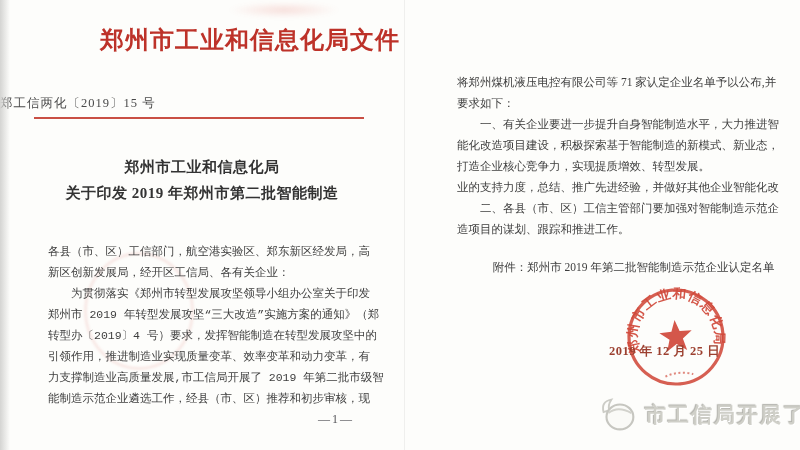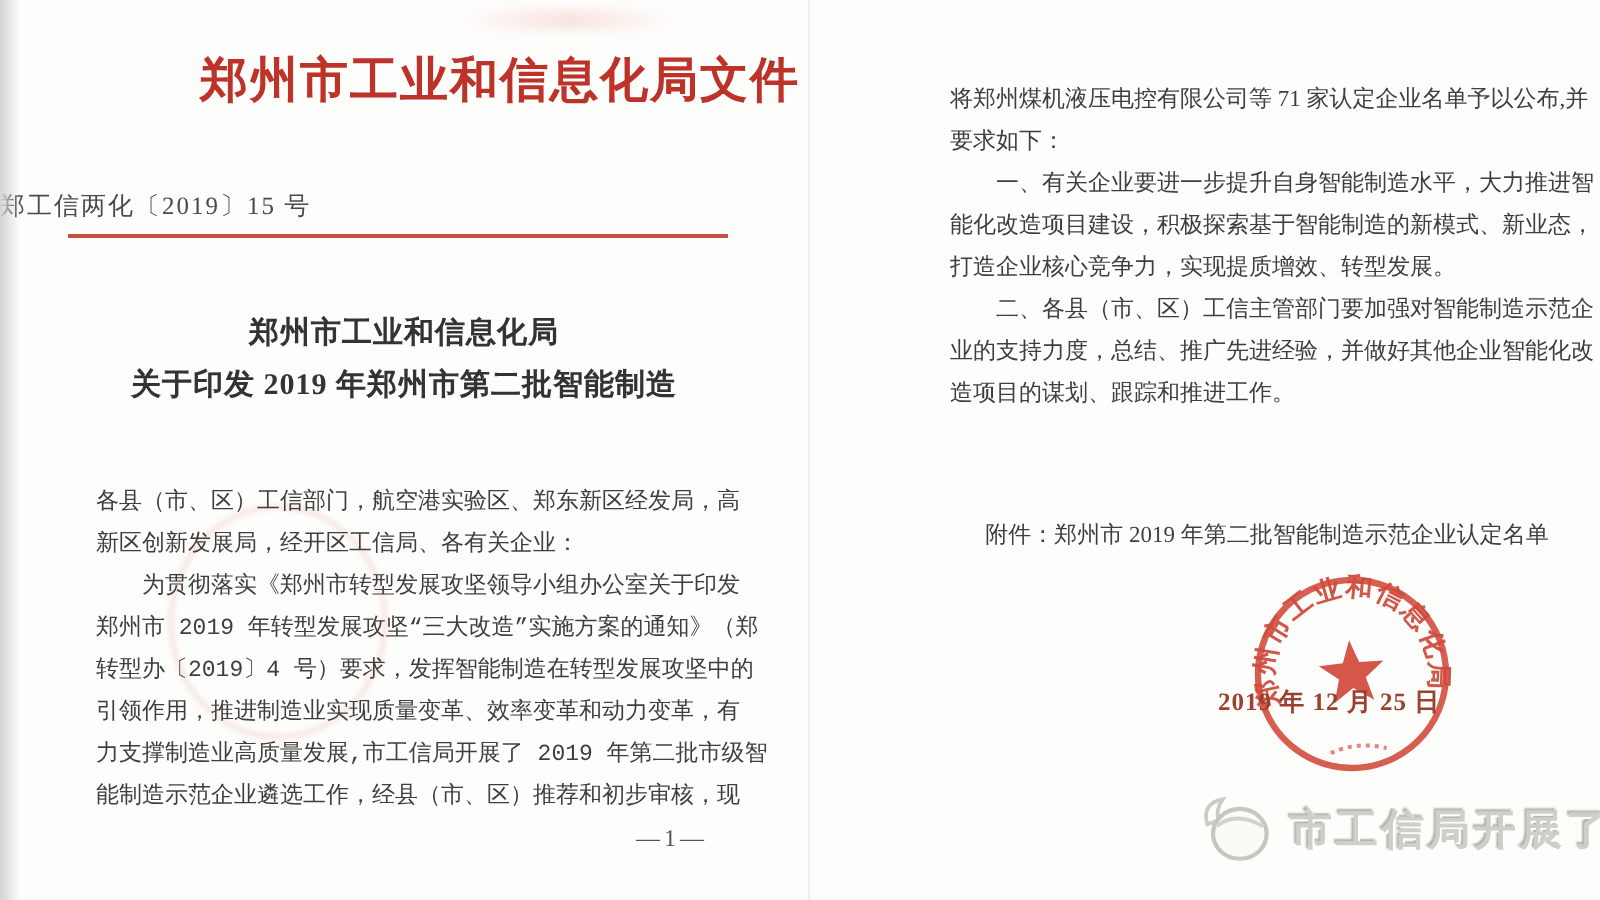--- a/index.html
+++ b/index.html
@@ -31,21 +31,21 @@
   .doc-title{
     position:absolute;top:154px;left:0;width:100%;
     text-align:center;font-size:15px;font-weight:bold;color:#333333;
     line-height:26px;letter-spacing:0.5px;
   }
   .body-block{
     position:absolute;font-size:11.5px;color:#3e3e3e;line-height:21px;
     white-space:nowrap;
   }
   .left-body{top:241px;left:48px;width:322px;font-family:Liberation Mono, monospace;}
-  .right-body{top:40px;left:52px;width:318px;margin-left:18px;}
+  .right-body{top:72px;left:52px;width:318px;}
   .body-line{white-space:nowrap;}
   .indent{text-indent:2em;}
   .attachment{
     position:absolute;top:260px;left:52px;width:330px;
     font-size:11.5px;color:#3e3e3e;text-indent:2em;white-space:nowrap;text-align:center;
   }
   .page-number{
     position:absolute;top:412px;right:50px;
     font-size:12px;color:#55555a;letter-spacing:2px;
   }
@@ -101,22 +101,22 @@
   <div class="page-number">—1—</div>
 </div>
 
 <div class="page right">
   <div class="body-block right-body">
       <div class="body-line">将郑州煤机液压电控有限公司等 71 家认定企业名单予以公布,并</div>
       <div class="body-line">要求如下：</div>
       <div class="body-line indent">一、有关企业要进一步提升自身智能制造水平，大力推进智</div>
       <div class="body-line">能化改造项目建设，积极探索基于智能制造的新模式、新业态，</div>
       <div class="body-line">打造企业核心竞争力，实现提质增效、转型发展。</div>
+      <div class="body-line">业的支持力度，总结、推广先进经验，并做好其他企业智能化改</div>
       <div class="body-line indent">二、各县（市、区）工信主管部门要加强对智能制造示范企</div>
-      <div class="body-line">业的支持力度，总结、推广先进经验，并做好其他企业智能化改</div>
       <div class="body-line">造项目的谋划、跟踪和推进工作。</div>
     </div>
   <div class="attachment">附件：郑州市 2019 年第二批智能制造示范企业认定名单</div>
 
   <svg class="seal" viewBox="0 0 150 150">
     <circle cx="75" cy="75" r="47" fill="none" stroke="#cd3a2a" stroke-width="3.2" opacity="0.88"></circle>
     <polygon points="75,58 70.9,69.3 58.8,69.7 68.3,77.2 65,88.8 75,82 85,88.8 81.7,77.2 91.2,69.7 79.1,69.3" fill="#cd3a2a" opacity="0.92"></polygon>
     <path id="sealArc" d="M 39.7 91.5 A 39 39 0 1 1 110.3 91.5" fill="none" stroke="none"></path>
     <text font-size="13" font-weight="bold" fill="#cd3a2a" letter-spacing="1" opacity="0.92">
       <textPath href="#sealArc" startOffset="5" textLength="146" lengthAdjust="spacingAndGlyphs">郑州市工业和信息化局</textPath>

